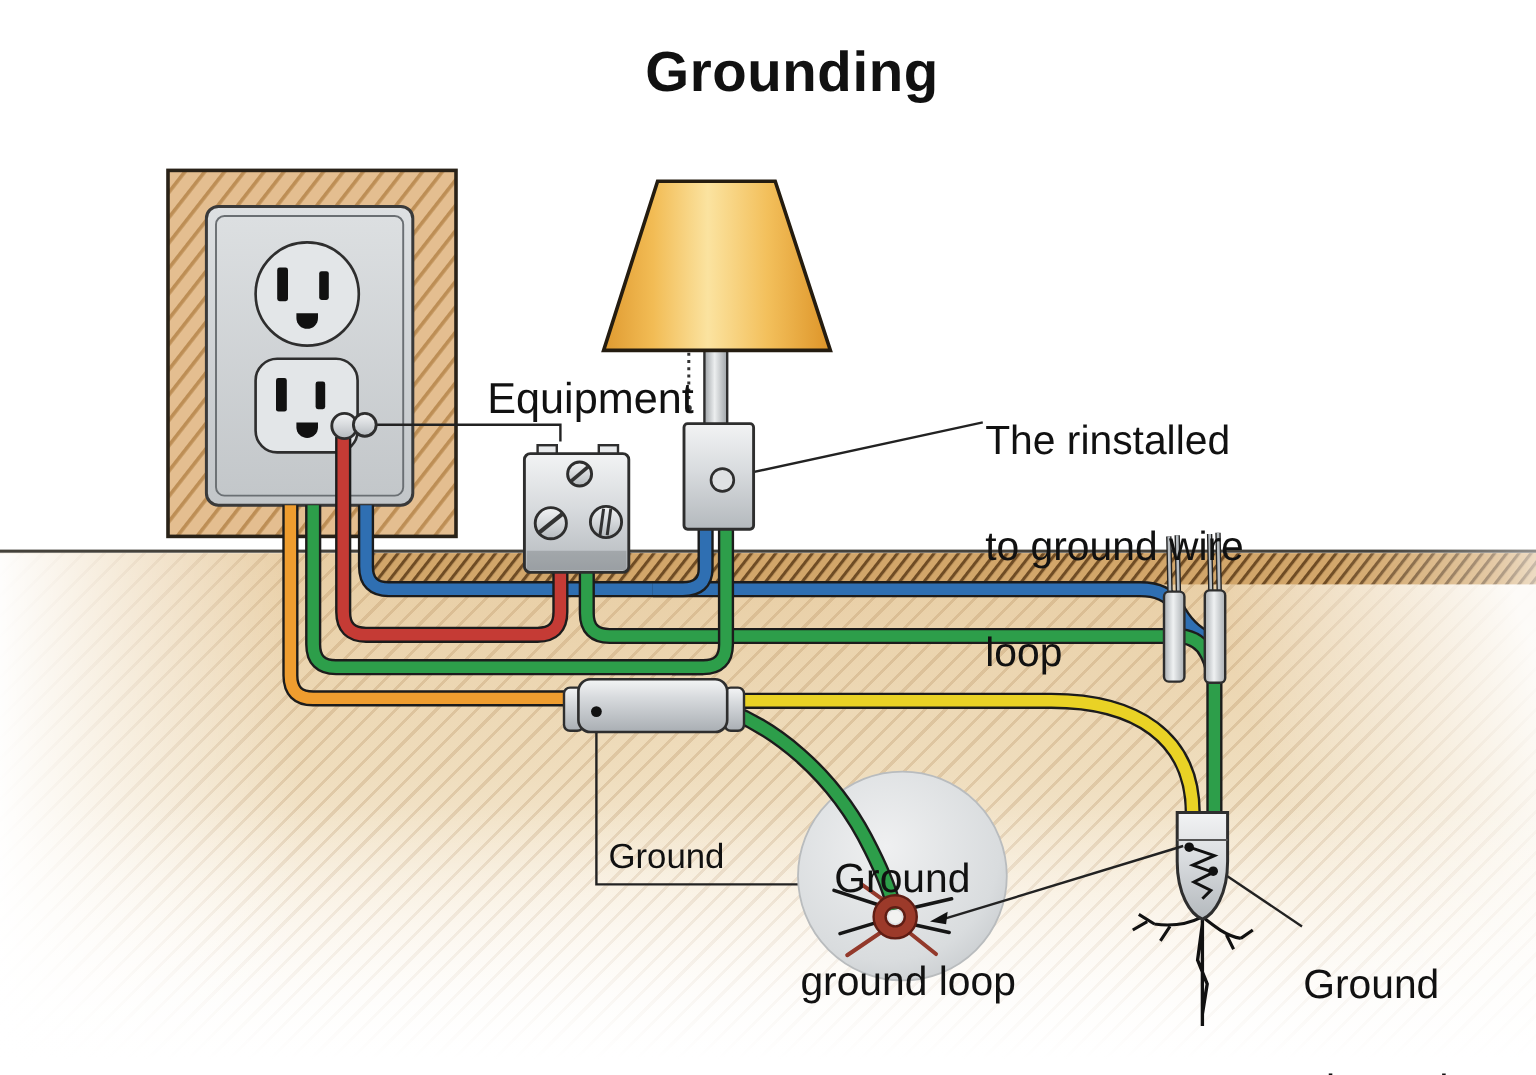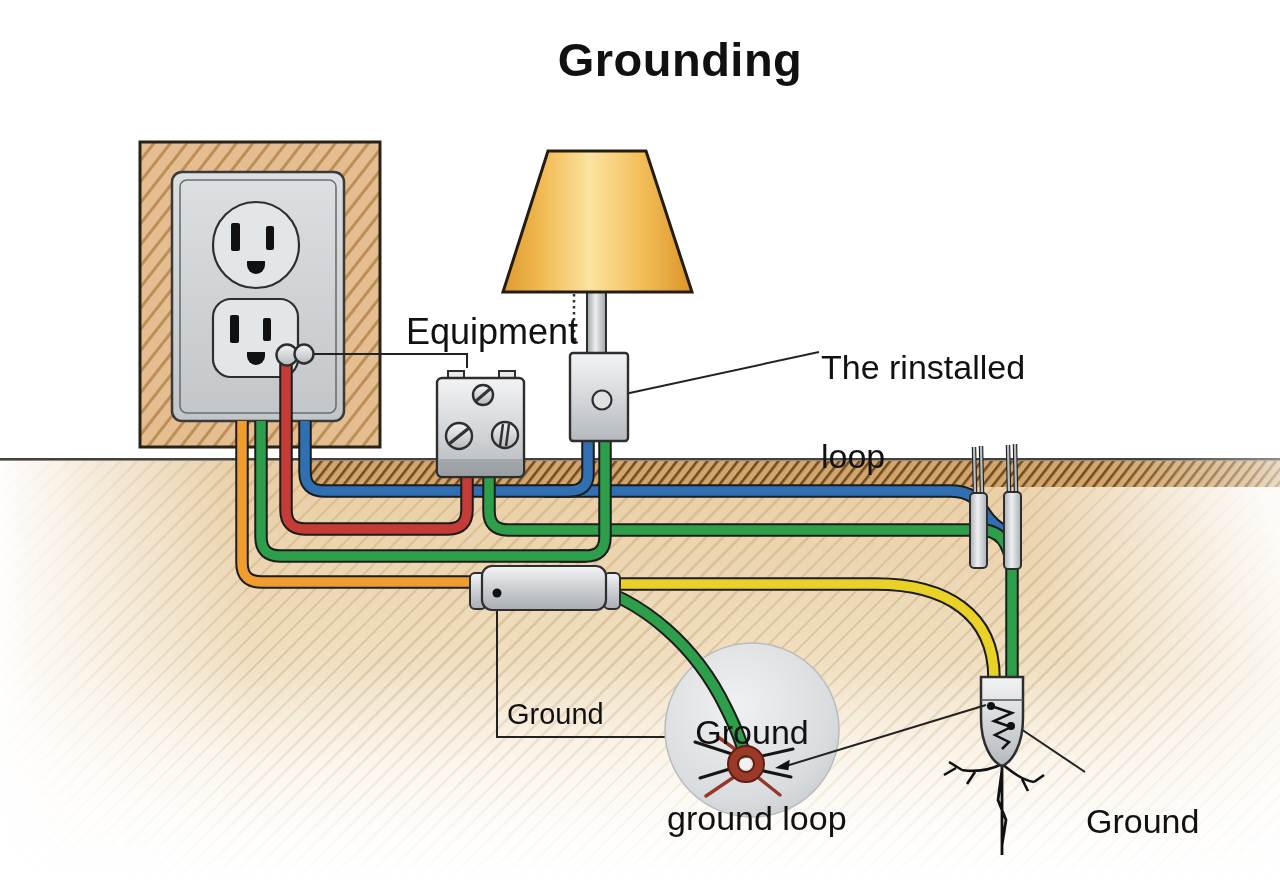--- a/index.html
+++ b/index.html
@@ -15,21 +15,21 @@
       linear-gradient(to bottom, #e8cda3 0%, #efddbd 42%, #f9f0e0 72%, #ffffff 100%);
   }
   
   svg.art{position:absolute;left:0;top:0;}
   .metal{fill:url(#gMetalV);stroke:#2e2e2e;stroke-width:2.4;}
   .wo{fill:none;stroke:#1c1c1c;stroke-width:13.5;stroke-linecap:butt;}
   .wc{fill:none;stroke-width:9.5;stroke-linecap:butt;}
   .leader{fill:none;stroke:#222;stroke-width:2;}
   
   .lbl{position:absolute;white-space:pre;line-height:29.5px;font-size:34px;}
-  .title{position:absolute;left:360px;top:32px;width:640px;text-align:center;
+  .title{position:absolute;left:340px;top:32px;width:640px;text-align:center;
          font-size:47px;font-weight:700;letter-spacing:.5px;}
   .center{text-align:center;}
 </style>
 </head>
 <body>
 
 <div class="stage">
 
   <div class="earth"></div>
 
@@ -233,20 +233,21 @@
       <circle cx="602" cy="400" r="9.5" fill="#dfe1e3" stroke="#2e2e2e" stroke-width="2.2"></circle>
     </g>
   </svg>
 
   <div class="title">Grounding</div>
 
   <div class="lbl" style="left:406px;top:317px;font-size:36px;">Equipment</div>
 
   <div class="lbl" style="left:821px;top:294px;">
     <div>The rinstalled</div>
+    <div>to ground wire</div>
     <div>loop</div>
   </div>
 
   <div class="lbl" style="left:507px;top:700px;font-size:29px;">Ground</div>
 
   <div class="lbl center" style="left:667px;top:661px;width:170px;line-height:28.5px;">
     <div>Ground</div>
     <div>ground loop</div>
   </div>
 

